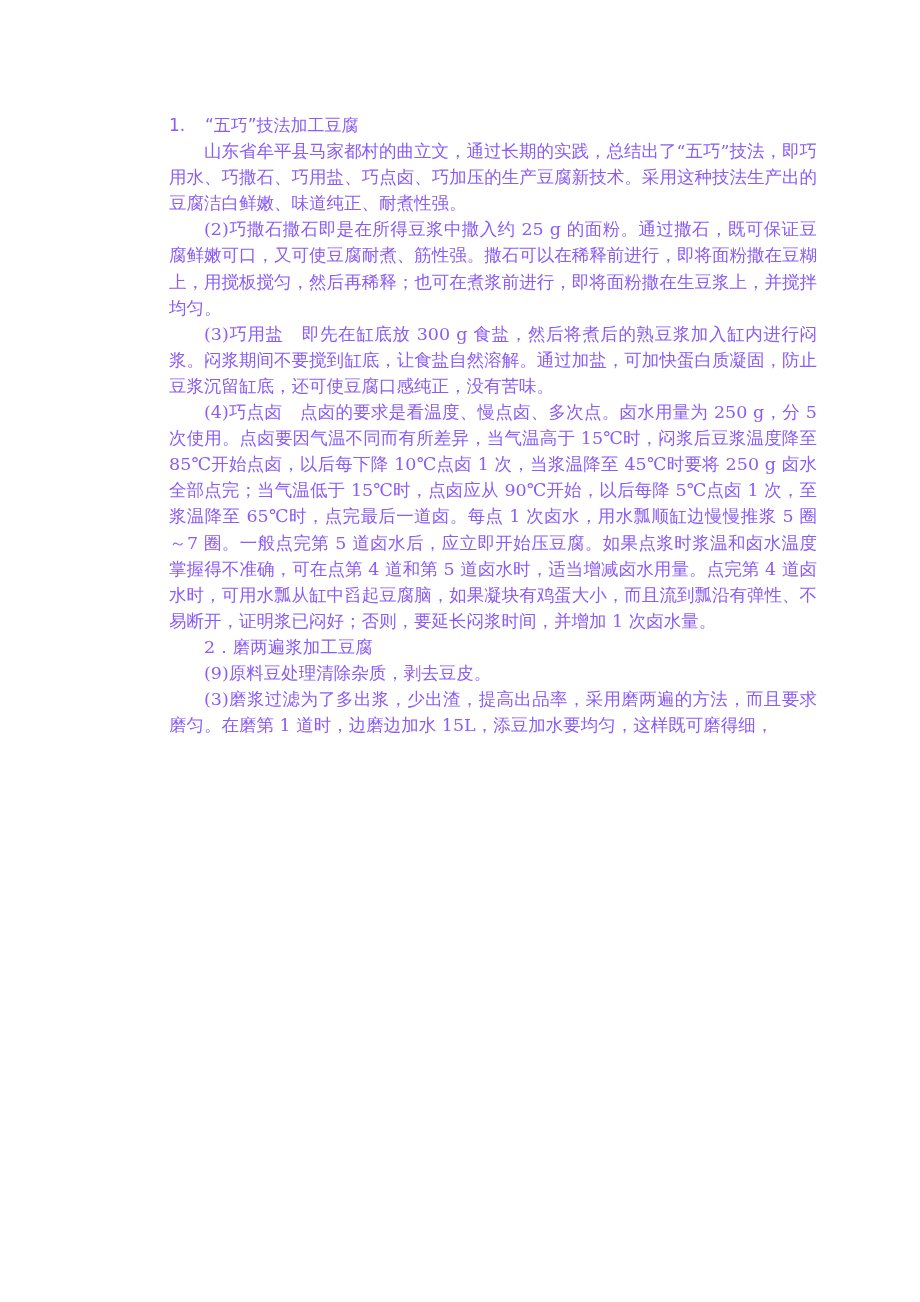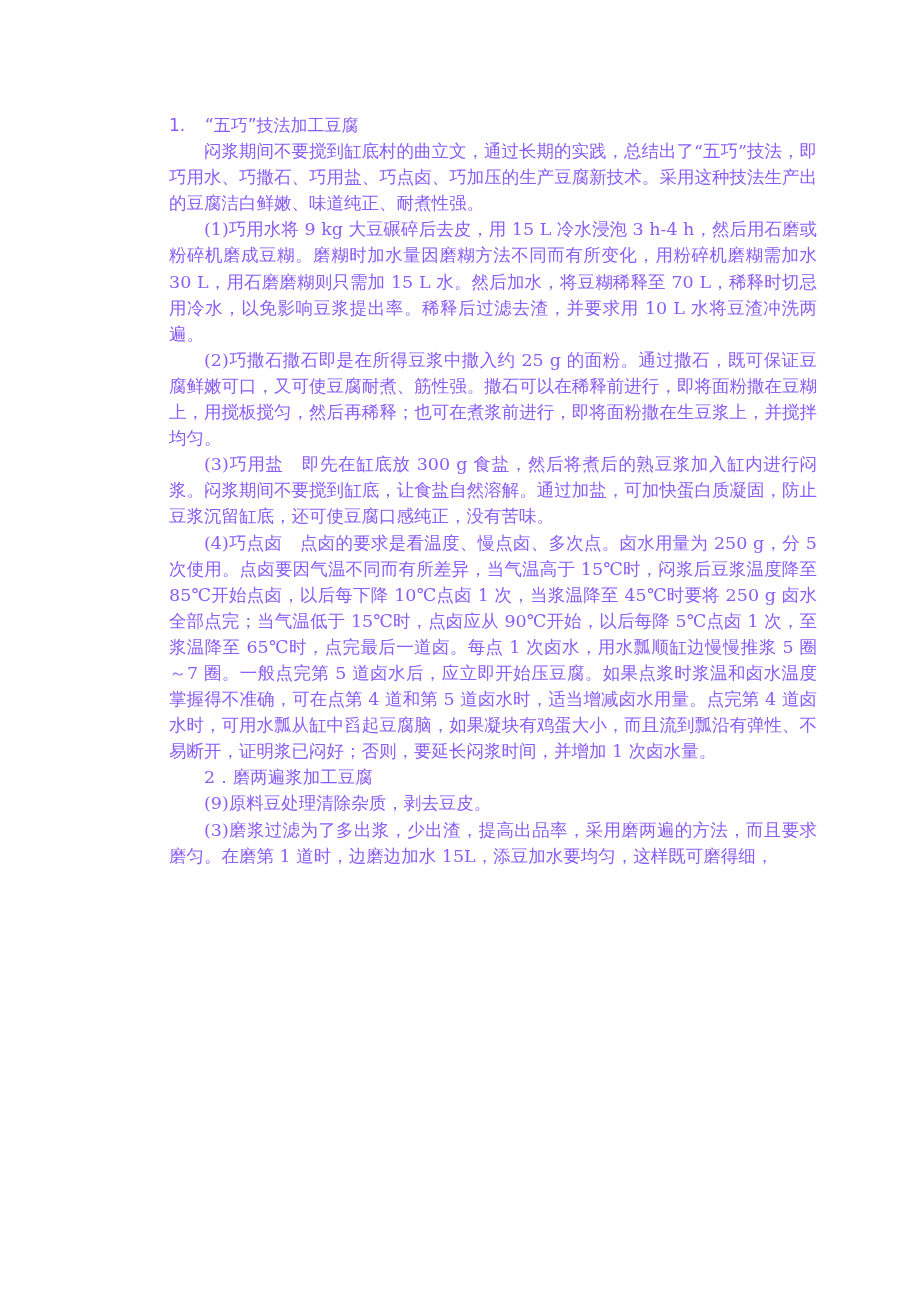--- a/index.html
+++ b/index.html
@@ -12,21 +12,20 @@
   .lead { font-family:"DejaVu Sans","Liberation Sans",sans-serif; }
   .h2 { margin:0; text-indent:2em; }
 </style>
 </head>
 <body>
 
 <div class="page">
   <div class="h1">
     <span class="h1-num">1.</span><span>“五巧”技法加工豆腐</span>
   </div>
-  <p><span class="lead">闷浆期间不要搅到缸底</span><span>村的曲立文，通过长期的实践，总结出了“五巧”技法，即巧用水、巧撒石、巧用盐、巧点卤、巧加压的生产豆腐新技术。采用这种技法生产出的豆腐洁白鲜嫩、味道纯正、耐煮性强。</span></p>
-  <p>(1)巧用水将 9 kg 大豆碾碎后去皮，用 15 L 冷水浸泡 3 h-4 h，然后用石磨或粉碎机磨成豆糊。磨糊时加水量因磨糊方法不同而有所变化，用粉碎机磨糊需加水 30 L，用石磨磨糊则只需加 15 L 水。然后加水，将豆糊稀释至 70 L，稀释时切忌用冷水，以免影响豆浆提出率。稀释后过滤去渣，并要求用 10 L 水将豆渣冲洗两遍。</p>
+  <p><span class="lead">山东省牟平县马家都</span><span>村的曲立文，通过长期的实践，总结出了“五巧”技法，即巧用水、巧撒石、巧用盐、巧点卤、巧加压的生产豆腐新技术。采用这种技法生产出的豆腐洁白鲜嫩、味道纯正、耐煮性强。</span></p>
   <p>(2)巧撒石撒石即是在所得豆浆中撒入约 25 g 的面粉。通过撒石，既可保证豆腐鲜嫩可口，又可使豆腐耐煮、筋性强。撒石可以在稀释前进行，即将面粉撒在豆糊上，用搅板搅匀，然后再稀释；也可在煮浆前进行，即将面粉撒在生豆浆上，并搅拌均匀。</p>
   <p>(3)巧用盐　即先在缸底放 300 g 食盐，然后将煮后的熟豆浆加入缸内进行闷浆。闷浆期间不要搅到缸底，让食盐自然溶解。通过加盐，可加快蛋白质凝固，防止豆浆沉留缸底，还可使豆腐口感纯正，没有苦味。</p>
   <p>(4)巧点卤　点卤的要求是看温度、慢点卤、多次点。卤水用量为 250 g，分 5 次使用。点卤要因气温不同而有所差异，当气温高于 15℃时，闷浆后豆浆温度降至 85℃开始点卤，以后每下降 10℃点卤 1 次，当浆温降至 45℃时要将 250 g 卤水全部点完；当气温低于 15℃时，点卤应从 90℃开始，以后每降 5℃点卤 1 次，至浆温降至 65℃时，点完最后一道卤。每点 1 次卤水，用水瓢顺缸边慢慢推浆 5 圈～7 圈。一般点完第 5 道卤水后，应立即开始压豆腐。如果点浆时浆温和卤水温度掌握得不准确，可在点第 4 道和第 5 道卤水时，适当增减卤水用量。点完第 4 道卤水时，可用水瓢从缸中舀起豆腐脑，如果凝块有鸡蛋大小，而且流到瓢沿有弹性、不易断开，证明浆已闷好；否则，要延长闷浆时间，并增加 1 次卤水量。</p>
   <div class="h2">2．磨两遍浆加工豆腐</div>
   <p>(9)原料豆处理清除杂质，剥去豆皮。</p>
   <p>(3)磨浆过滤为了多出浆，少出渣，提高出品率，采用磨两遍的方法，而且要求磨匀。在磨第 1 道时，边磨边加水 15L，添豆加水要均匀，这样既可磨得细，</p>
 </div>
 
 </body></html>

